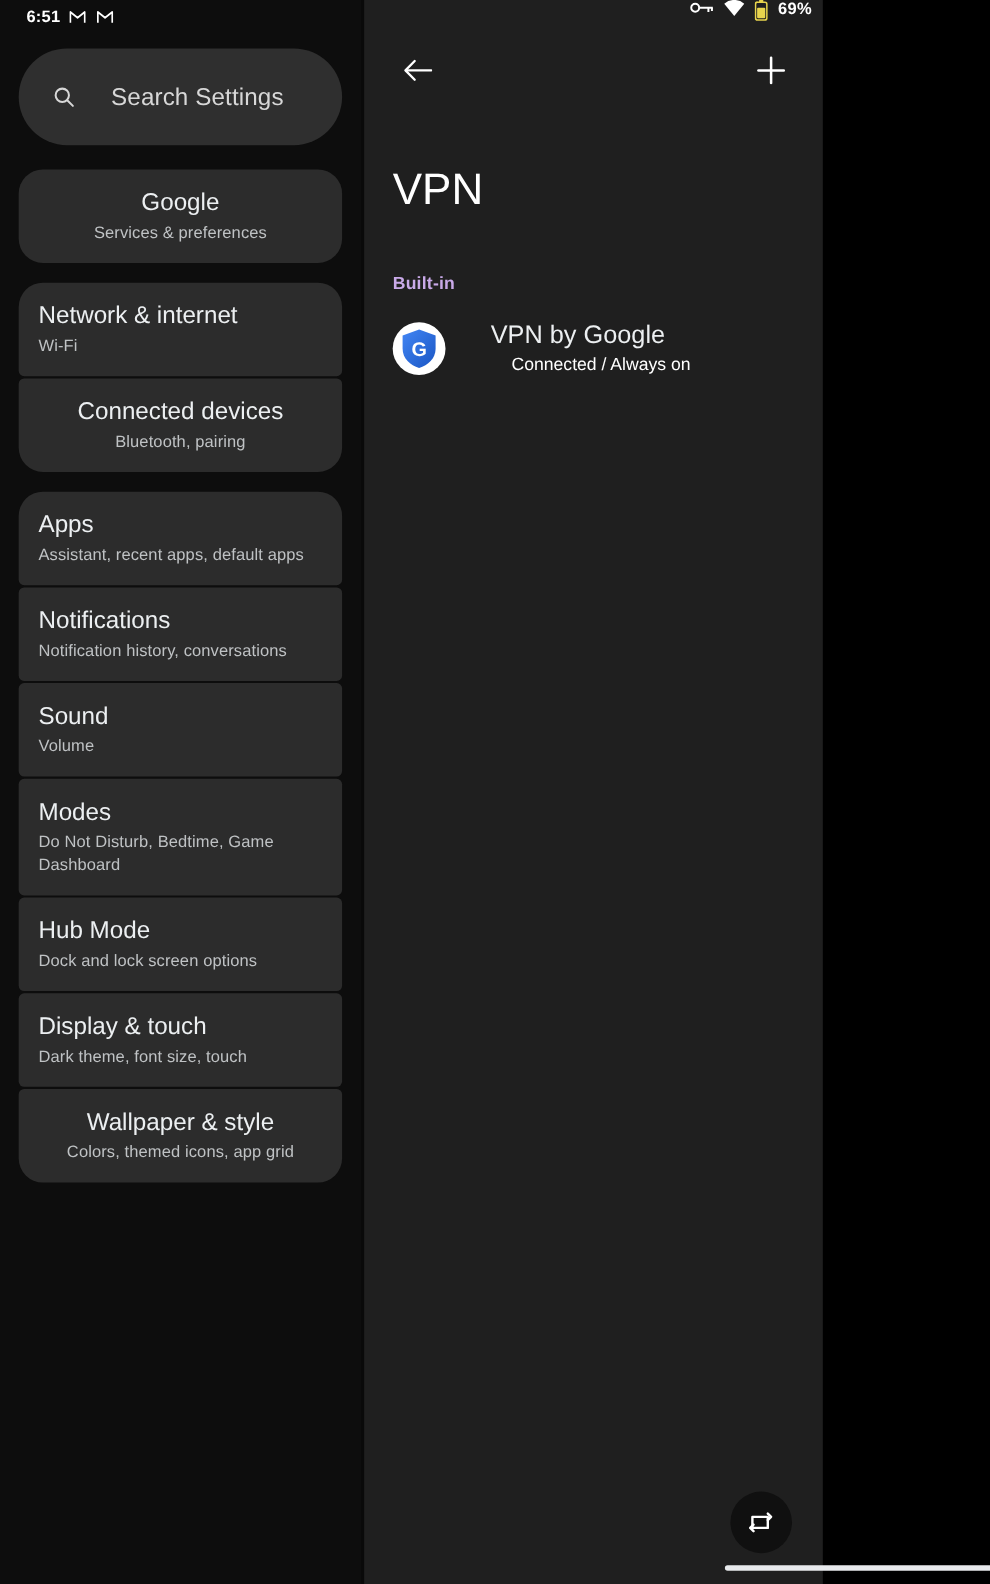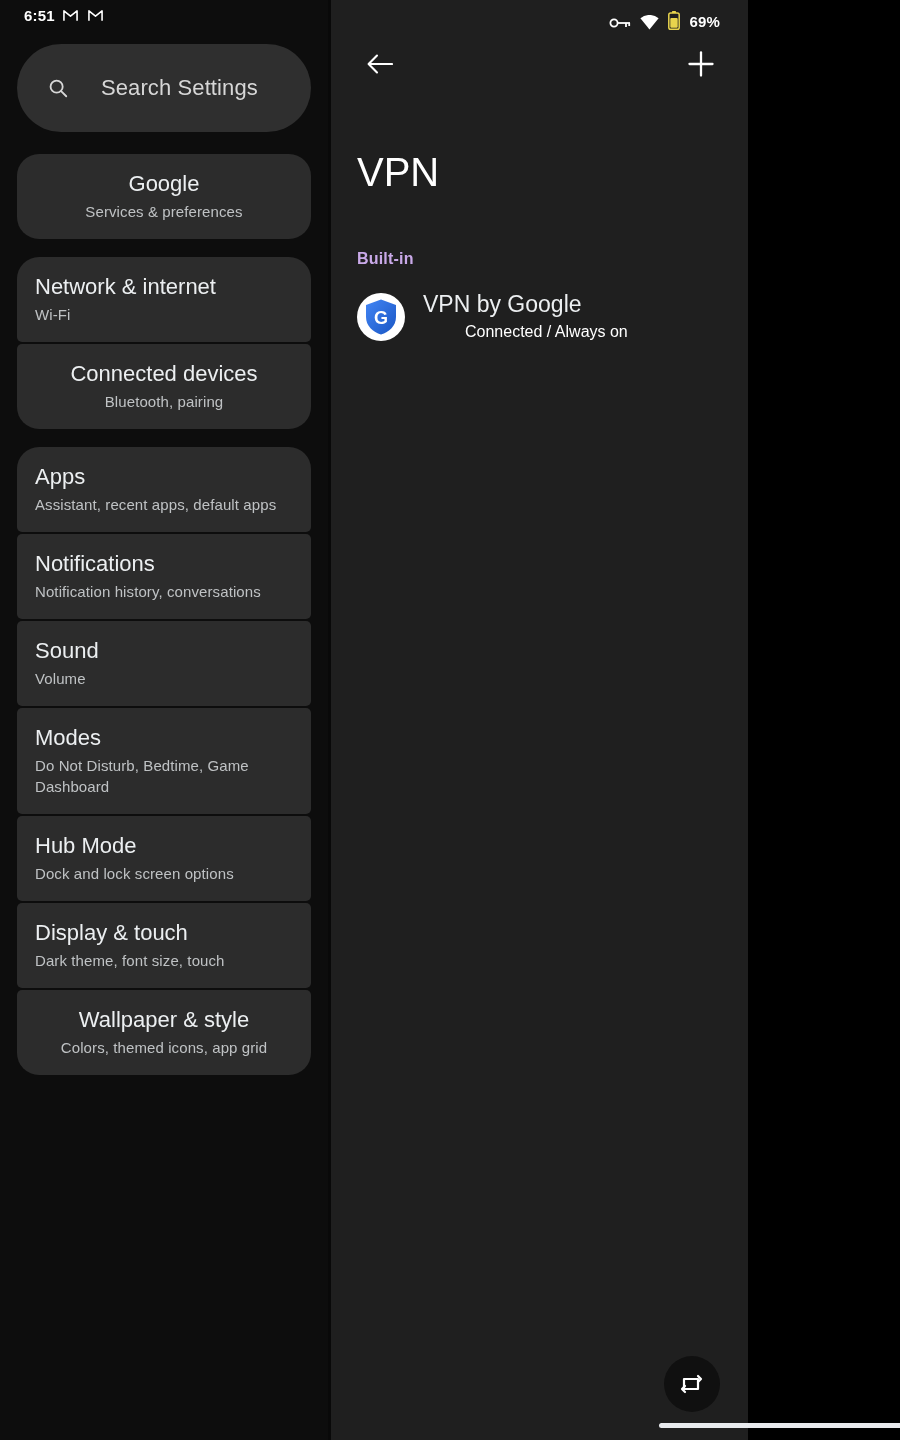--- a/index.html
+++ b/index.html
@@ -100,23 +100,23 @@
   .detail {
     flex:1 1 auto;
     background:#1f1f1f;
     position:relative;
     height:1440px;
     border-left:3px solid #090909;
   }
   .d-statusbar {
     height:30px;
     display:flex;
-    align-items:flex-end;
+    align-items:flex-start;
     justify-content:flex-end;
-    padding-right:28px;
+    padding-right:10px;
     gap:9px;
   }
   .d-statusbar .pct {
     color:#ffffff;
     font-size:15px;
     font-weight:bold;
     letter-spacing:.2px;
   }
 
   .toolbar {
@@ -154,21 +154,21 @@
     padding:22px 0 0 26px;
     position:relative;
   }
   .vpn-icon {
     width:48px; height:48px;
     border-radius:50%;
     background:#ffffff;
     display:flex; align-items:center; justify-content:center;
     flex:0 0 48px;
   }
-  .vpn-texts { margin-left:18px; }
+  .vpn-texts { margin-left:18px;text-align:center; }
   .vpn-name {
     color:#eceff1;
     font-size:23px;
     line-height:28px;
   }
   .vpn-status {
     color:#ffffff;
     font-size:16px;
     line-height:22px;
     margin-top:3px;

